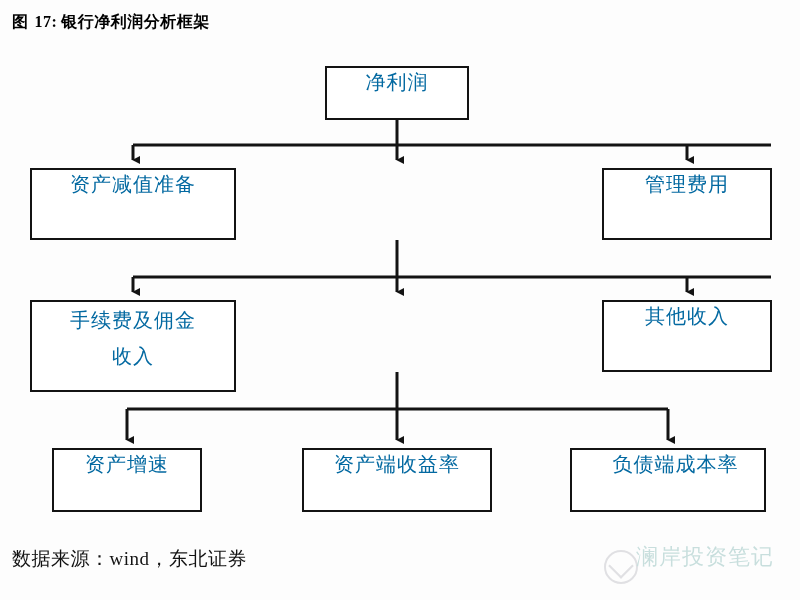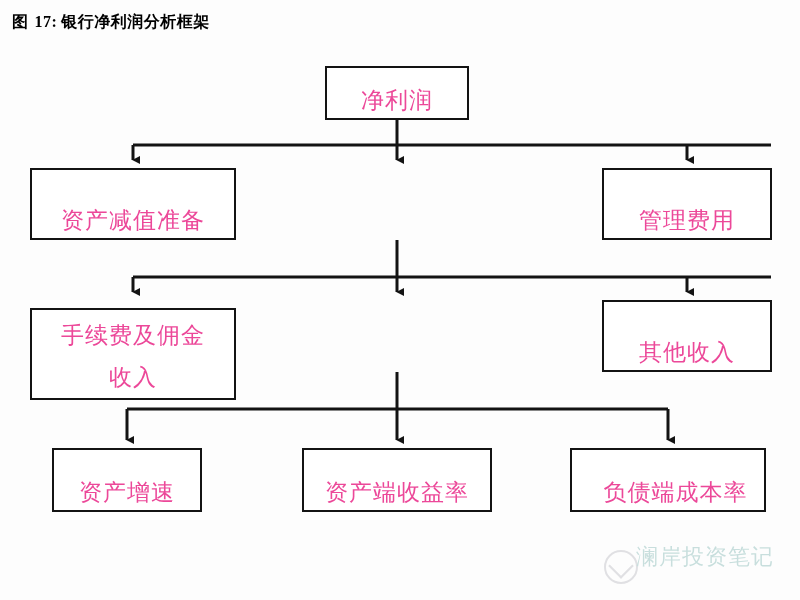--- a/index.html
+++ b/index.html
@@ -55,33 +55,32 @@
     height: 490px;
     pointer-events: none;
   }
 
   .node {
     position: absolute;
     box-sizing: border-box;
     border: 2.5px solid #131313;
     background: #ffffff;
     display: flex;
-    align-items: flex-end;
+    align-items: flex-start;
     justify-content: center;
     text-align: center;
     line-height: 1.42;
-    font-size: 23px;
+    font-size: 20px;
     font-family: "Liberation Serif", "DejaVu Serif", serif;
     letter-spacing: 1px;
-    color: #ec4899;
+    color: #0369a1;
     z-index: 2;
   }
   .node.two-line {
     line-height: 1.8;
-    margin-top: 8px;
   }
   .node-label {
     display: block;
     padding: 0 4px;
   }
 
   
   .source-note {
     position: absolute;
     left: 12px;
@@ -214,19 +213,20 @@
     <div class="node" style="left:302px; top:400px; width:190px; height:64px;">
       <span class="node-label">资产端收益率</span>
     </div>
 
     <div class="node" style="left:570px; top:400px; width:196px; height:64px;padding-left:15px;">
       <span class="node-label">负债端成本率</span>
     </div>
 
   </div>
 
+  <div class="source-note">数据来源：wind，东北证券</div>
 
   <div class="watermark">
     <div class="wm-logo"></div>
     <div class="wm-text-a">澜岸投资笔记</div>
   </div>
 
 </div>
 
 </body></html>

